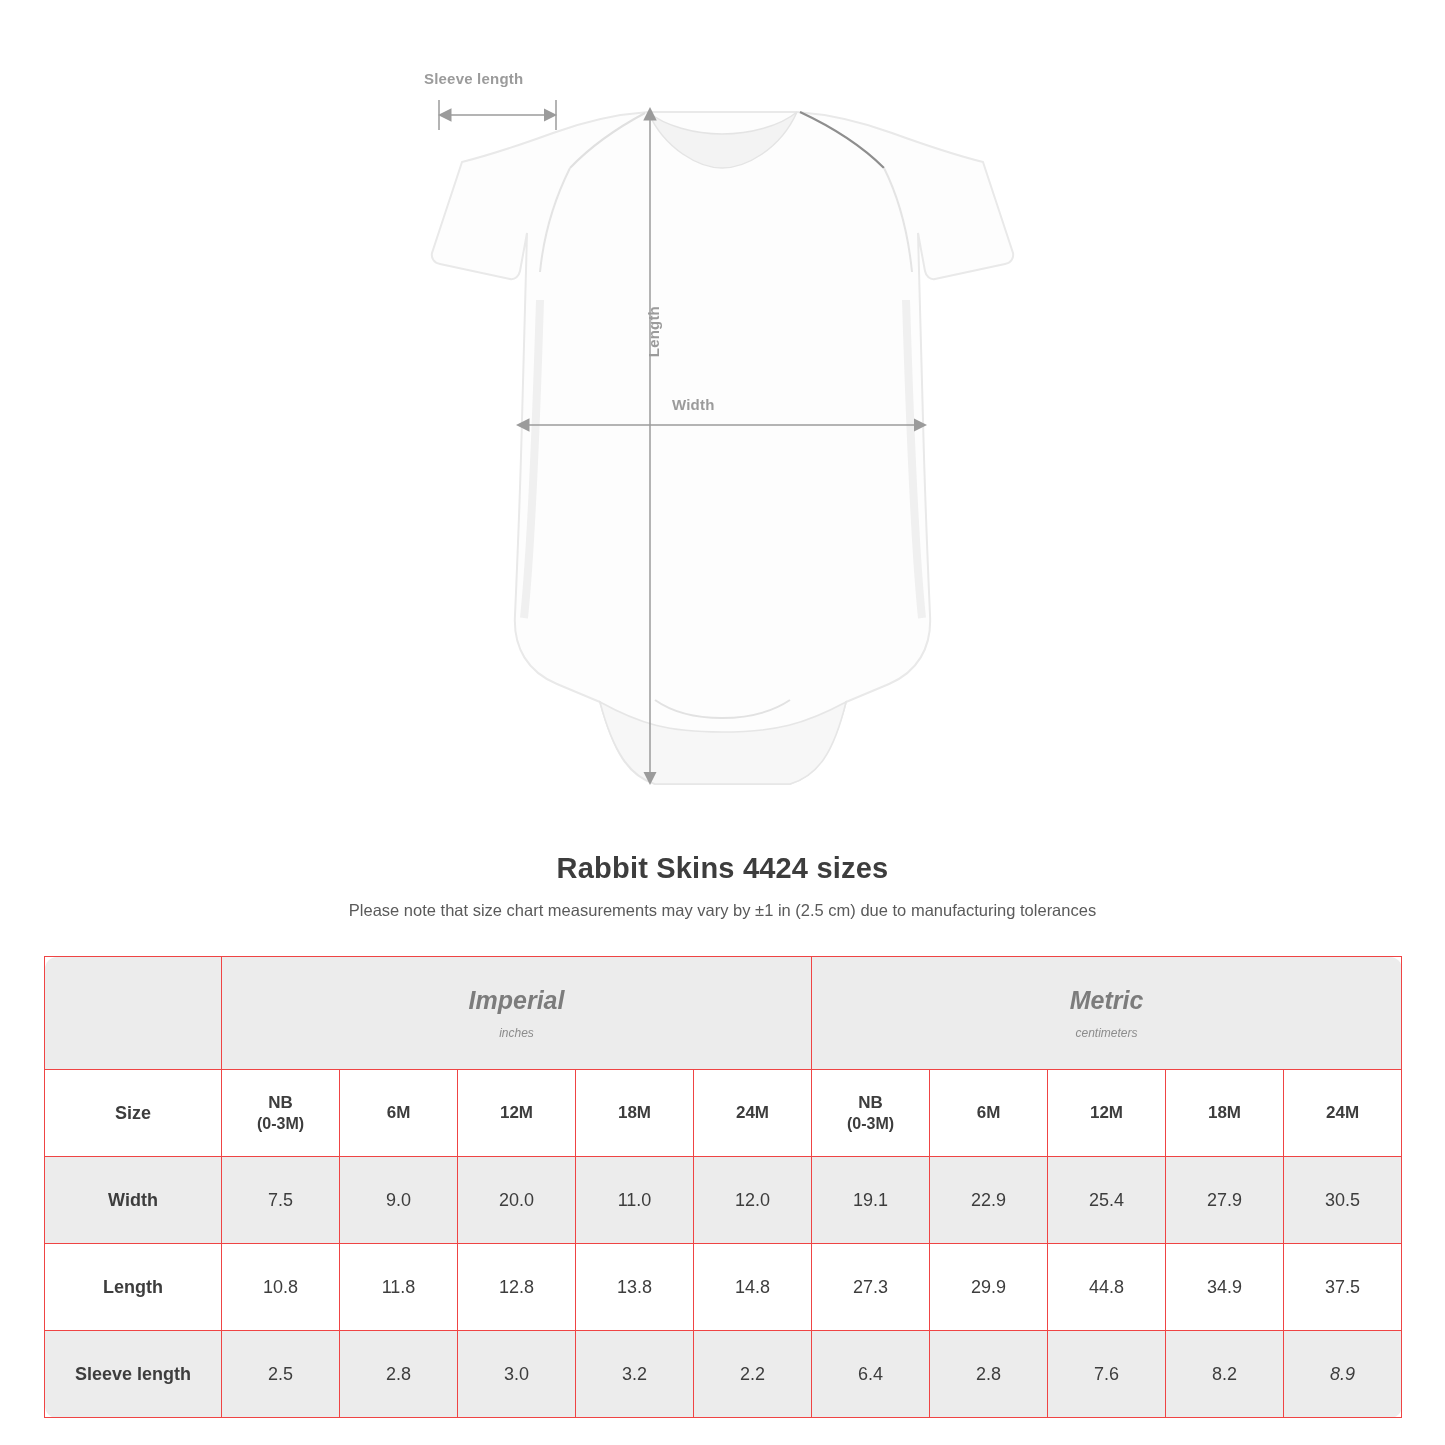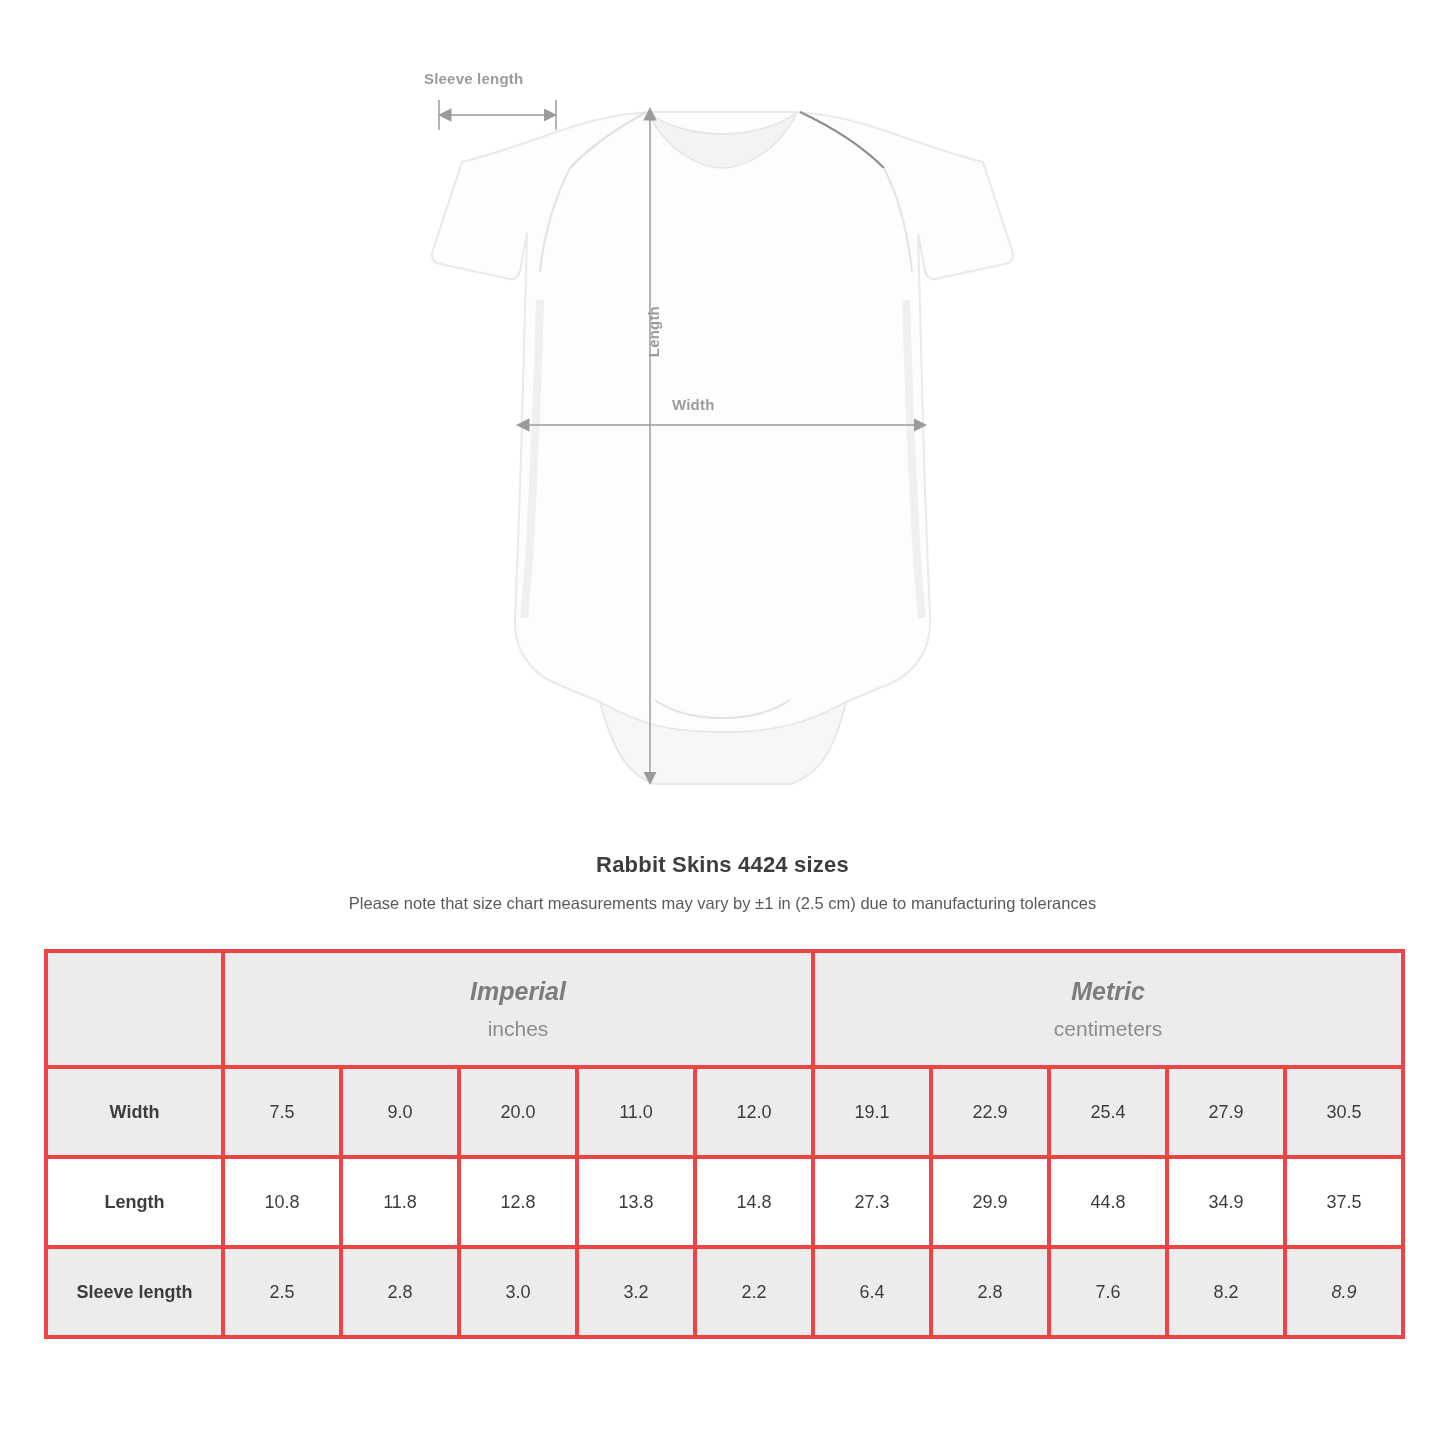--- a/index.html
+++ b/index.html
@@ -47,21 +47,21 @@
     text-orientation: mixed;
     transform: rotate(180deg);
   }
 
   
   .titles {
     text-align: center;
     margin-top: 32px;
   }
   .chart-title {
-    font-size: 22px;
+    font-size: 29px;
     font-weight: bold;
     color: #3d3d3d;
     margin: 0 0 16px 0;
     letter-spacing: 0.2px;
   }
   .chart-note {
     font-size: 16.5px;
     color: #5a5a5a;
     margin: 0;
   }
@@ -69,42 +69,43 @@
   
   .table-wrap {
     margin: 36px 44px 0 44px;
   }
   table.size-chart {
     width: 1357px;
     border-collapse: collapse;
     table-layout: fixed;
   }
   table.size-chart td, table.size-chart th {
-    border: 4px solid #ef4444;
+    border: 1px solid #ef4444;
     text-align: center;
     vertical-align: middle;
   }
   
   .unit-row td {
     background: #ececec;
     height: 112px;
     padding: 0;
   }
   .unit-row td.corner {
     background: #ececec;
   }
   .unit-name {
     font-size: 25px;
     font-weight: bold;
     font-style: italic;
     color: #7c7c7c;
     line-height: 1.15;
   }
   .unit-sub {
-    font-size: 21px;
+    font-size: 12px;
+    font-style: italic;
     color: #8c8c8c;
     margin-top: 12px;
   }
   .unit-row td:first-child {
     border-top-left-radius: 12px;
   }
   .unit-row td:last-child {
     border-top-right-radius: 12px;
   }
 
@@ -252,20 +253,39 @@
         <td colspan="5">
           <div class="unit-name">Imperial</div>
           <div class="unit-sub">inches</div>
         </td>
         <td colspan="5">
           <div class="unit-name">Metric</div>
           <div class="unit-sub">centimeters</div>
         </td>
       </tr>
 
+      <tr class="size-row">
+        <td class="rowhead">Size</td>
+        <td>
+          <span>NB</span>
+          <span class="size-sub">(0-3M)</span>
+        </td>
+        <td>6M</td>
+        <td>12M</td>
+        <td>18M</td>
+        <td>24M</td>
+        <td>
+          <span>NB</span>
+          <span class="size-sub">(0-3M)</span>
+        </td>
+        <td>6M</td>
+        <td>12M</td>
+        <td>18M</td>
+        <td>24M</td>
+      </tr>
 
       <tr class="data-row shade">
         <td class="rowhead">Width</td>
         <td>7.5</td>
         <td>9.0</td>
         <td>20.0</td>
         <td>11.0</td>
         <td>12.0</td>
         <td>19.1</td>
         <td>22.9</td>

